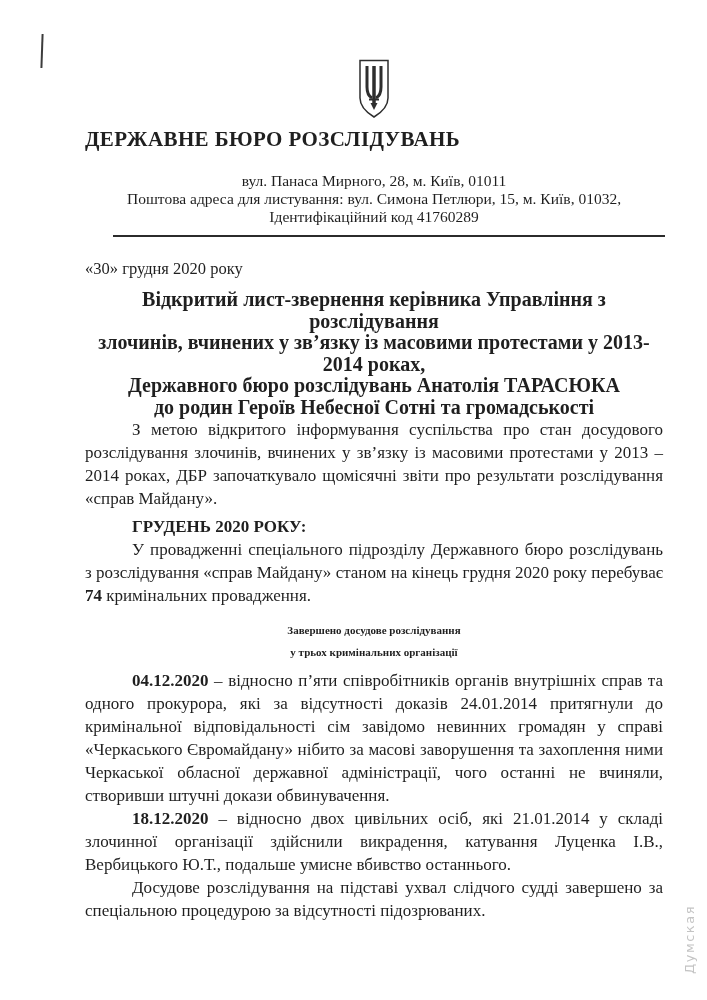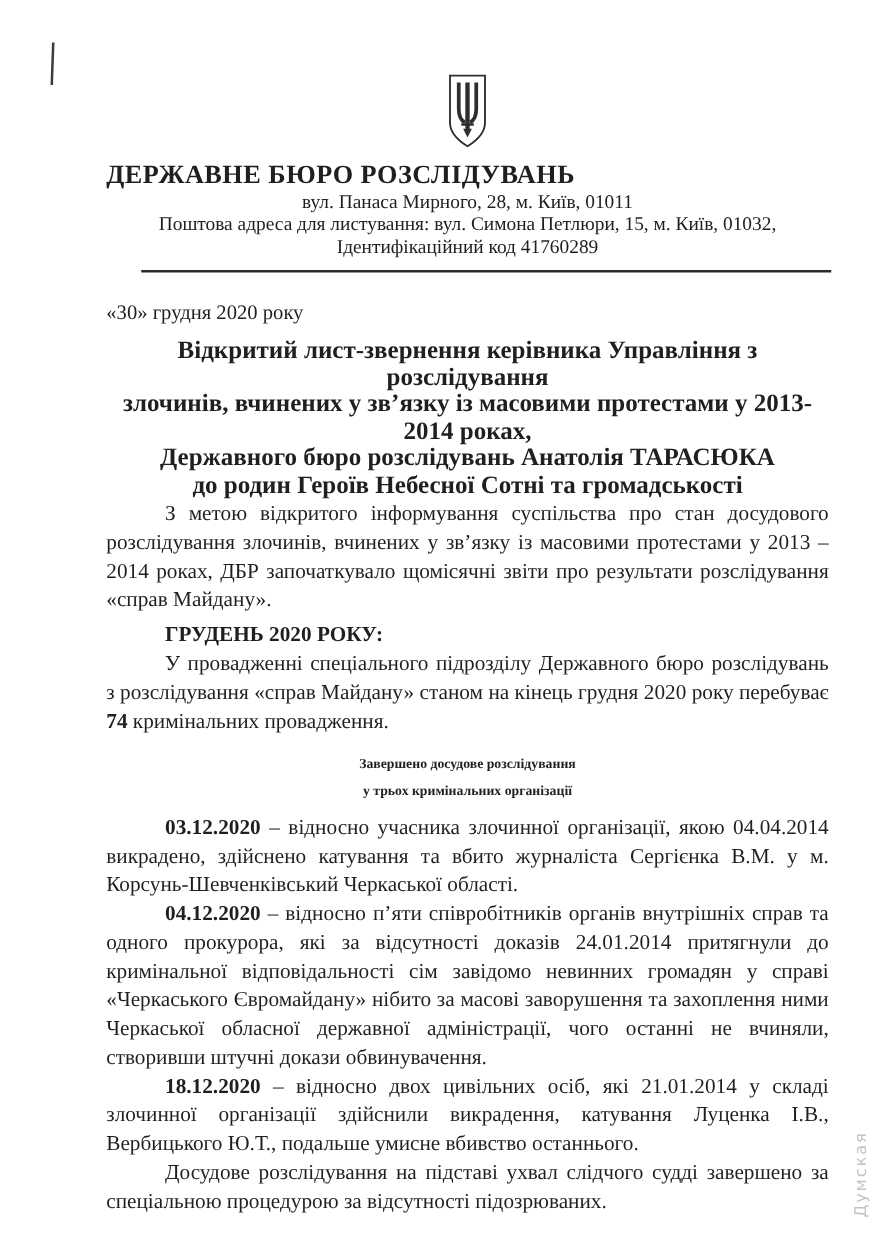--- a/index.html
+++ b/index.html
@@ -12,21 +12,21 @@
     overflow:hidden;
   }
   .content {
     position:absolute; left:85px; top:0; width:578px;
   }
   .emblem { display:block; margin:58px auto 0 auto; }
   .org-name {
     margin-top:6px; text-align:left; font-weight:bold;
     font-size:21px; letter-spacing:0.4px; line-height:25px;
   }
-  .addr-block { margin-top:1px; }
+  .addr-block { margin-top:20px; }
   .addr-line { text-align:center; font-size:15.5px; line-height:18px; }
   .divider {
     margin:9px 0 0 28px; width:552px; height:2px; background:#2b2b2b;
   }
   .date-line { margin-top:22px; font-size:16.5px; line-height:20px; }
   .doc-title {
     margin-top:10px; text-align:center; font-weight:bold;
     font-size:20px; line-height:21.5px;
   }
   p.body-par {
@@ -102,24 +102,20 @@
     <span>кримінальних провадження.</span>
   </p>
 
   <div class="section-heading">
     <div>Завершено досудове розслідування</div>
     <div>у трьох кримінальних організації</div>
   </div>
 
   <div class="cases">
     <p class="body-par">
-      <b>03.12.2020</b>
-      <span>– відносно учасника злочинної організації, якою 04.04.2014 викрадено, здійснено катування та вбито журналіста Сергієнка В.М. у м. Корсунь-Шевченківський Черкаської області.</span>
-    </p>
-    <p class="body-par">
       <b>04.12.2020</b>
       <span>– відносно п’яти співробітників органів внутрішніх справ та одного прокурора, які за відсутності доказів 24.01.2014 притягнули до кримінальної відповідальності сім завідомо невинних громадян у справі «Черкаського Євромайдану» нібито за масові заворушення та захоплення ними Черкаської обласної державної адміністрації, чого останні не вчиняли, створивши штучні докази обвинувачення.</span>
     </p>
     <p class="body-par">
       <b>18.12.2020</b>
       <span>– відносно двох цивільних осіб, які 21.01.2014 у складі злочинної організації здійснили викрадення, катування Луценка І.В., Вербицького Ю.Т., подальше умисне вбивство останнього.</span>
     </p>
   </div>
 
   <p class="body-par closing">Досудове розслідування на підставі ухвал слідчого судді завершено за спеціальною процедурою за відсутності підозрюваних.</p>

